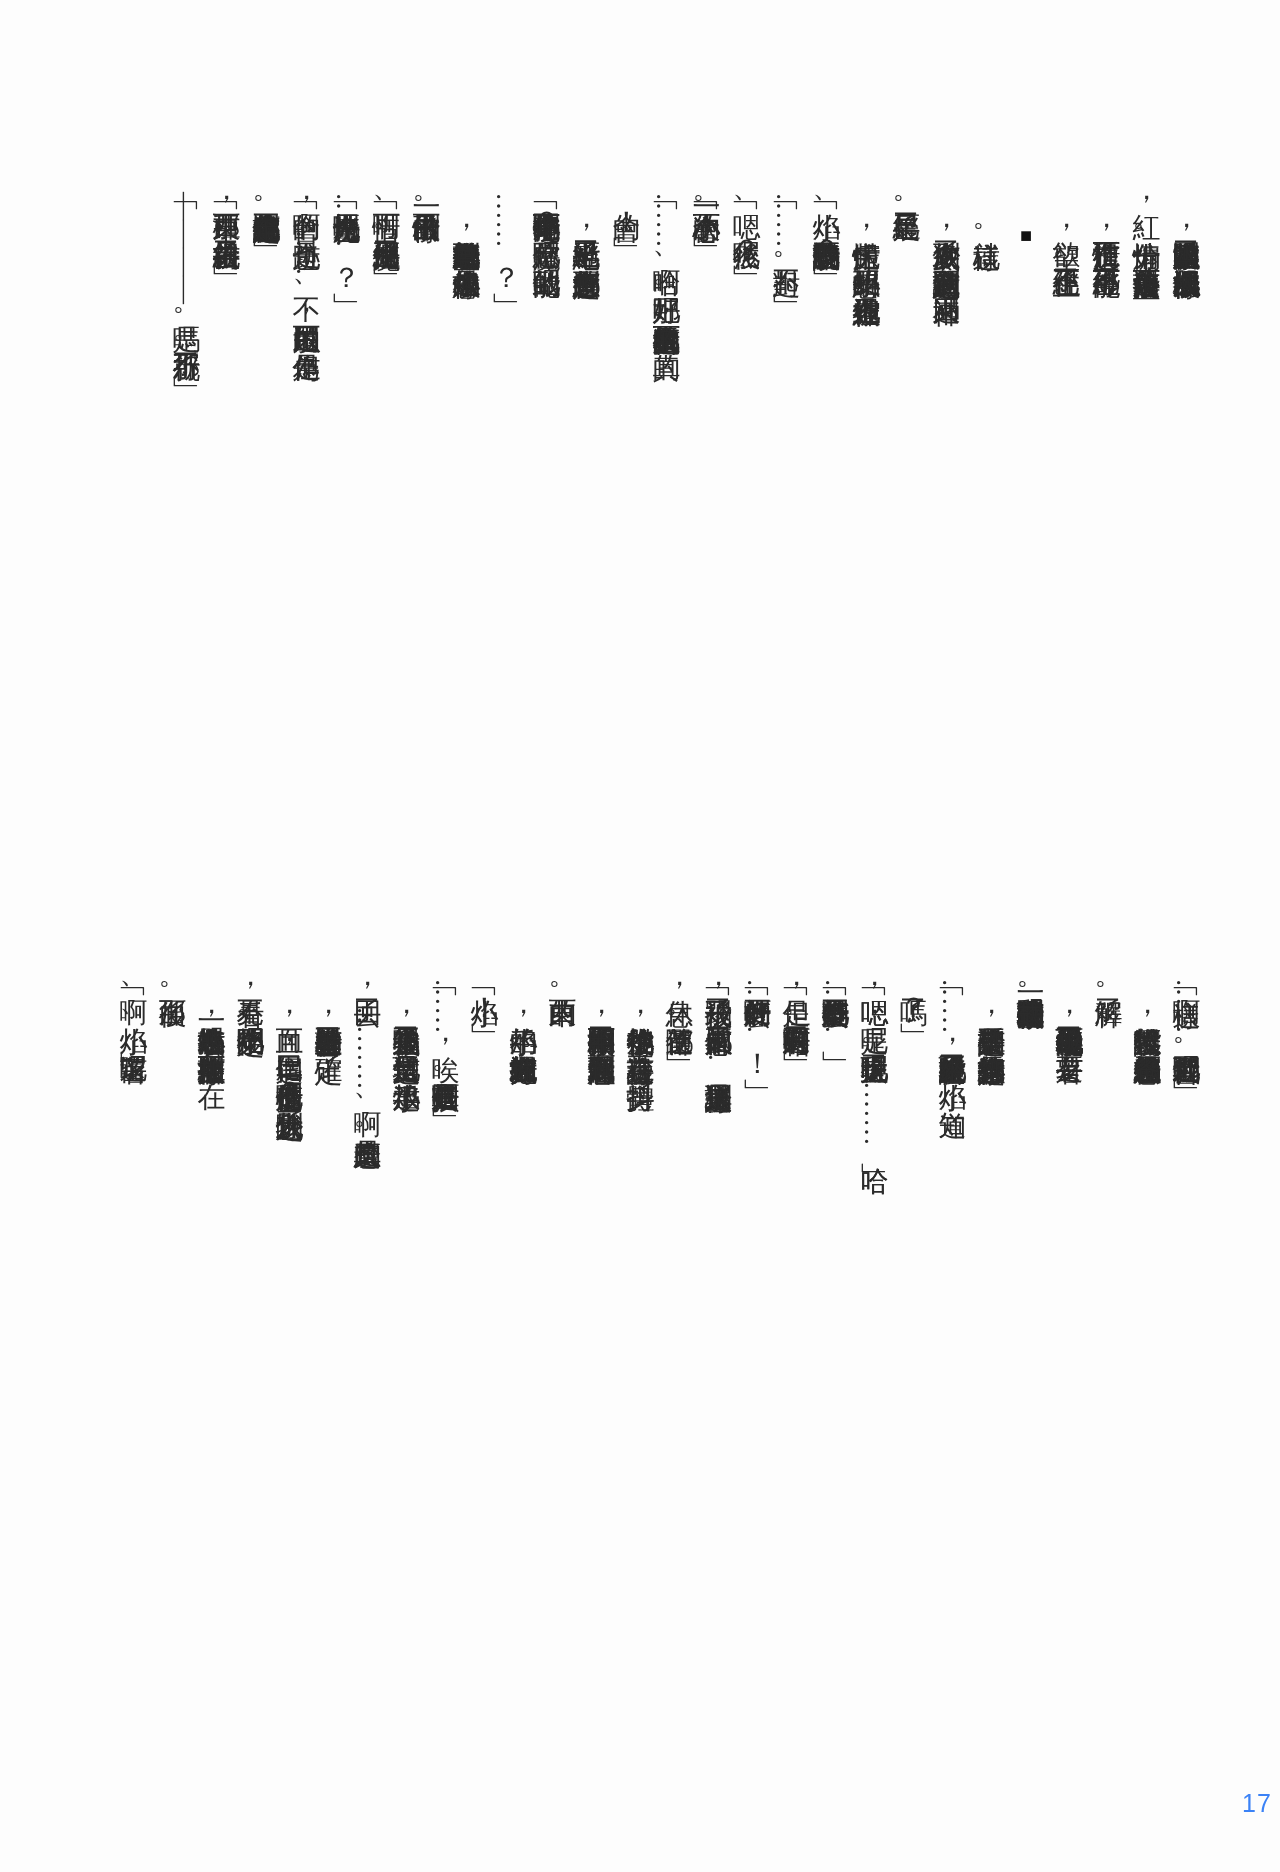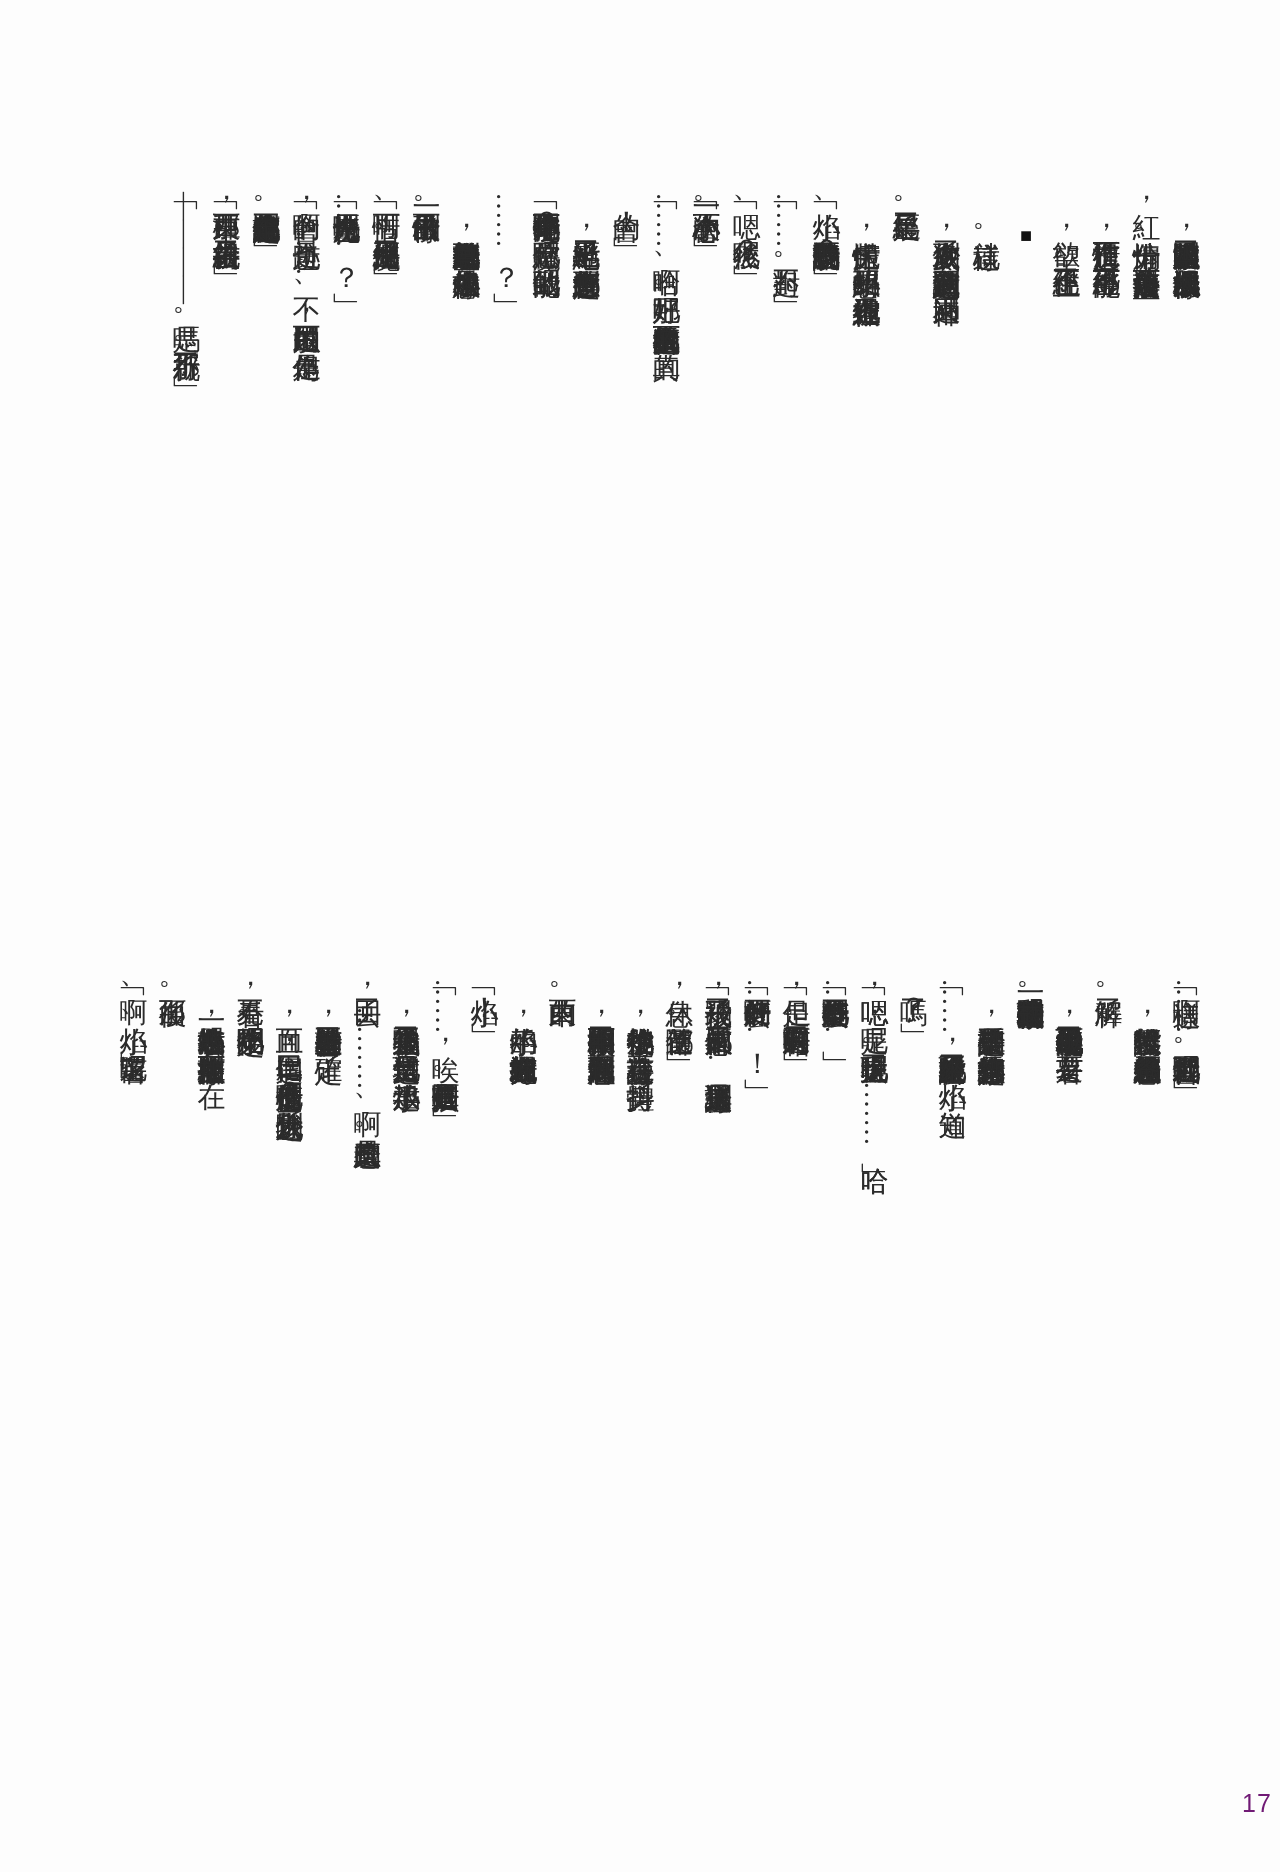--- a/index.html
+++ b/index.html
@@ -52,21 +52,21 @@
     font-size: 20px;
     padding-top: 32px;
     height: 710px;
     color: #111111;
   }
   .pagenum {
     position: absolute;
     left: 1242px;
     top: 1789px;
     font-size: 25px;
-    color: #701a75;
+    color: #3b82f6;
     font-family: "Liberation Sans", "DejaVu Sans", sans-serif;
     letter-spacing: 1px;
   }
 </style>
 </head>
 <body>
 
 <div class="page">
 
   <div id="band-upper" class="band">

